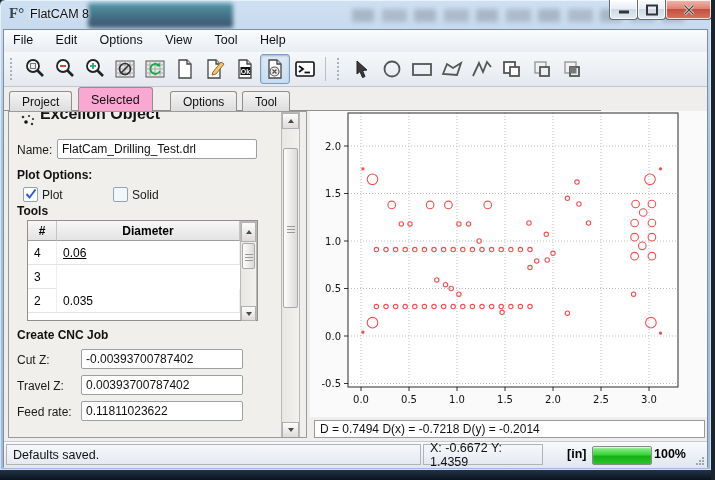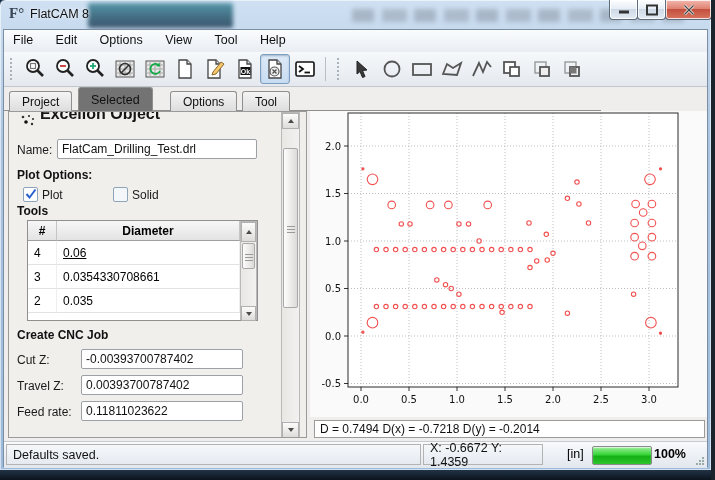--- a/index.html
+++ b/index.html
@@ -34,21 +34,21 @@
   .tb-sep{width:1px;height:24px;background:#b9bfc7;margin:0 5px;}
   .tb-btn{width:28px;height:28px;display:flex;align-items:center;justify-content:center;border:1px solid transparent;border-radius:3px;}
   .tb-btn.pressed{border:1px solid #7d9ebf;background:linear-gradient(#dcE9f7,#c8ddf2);box-shadow:inset 0 1px 2px rgba(60,90,120,.35);}
   .tb-btn svg{display:block;}
   
   #tabbar{position:absolute;left:0;top:56px;width:597px;height:25px;}
   #tabbar .tabline{position:absolute;left:0;bottom:0;width:100%;height:1px;background:#8f8f8f;}
   .tab{position:absolute;bottom:0;height:20px;padding:0 12px;font-size:12px;color:#111;
     background:linear-gradient(#f4f4f4,#dddddd);border:1px solid #8f8f8f;border-bottom:none;
     border-radius:3px 3px 0 0;display:flex;align-items:center;box-sizing:border-box;}
-  .tab.active{height:24px;background:#737373;z-index:3;font-size:12.5px;}
+  .tab.active{height:24px;background:#f9a8d4;z-index:3;font-size:12.5px;}
   
   #panel{position:absolute;left:4px;top:81px;width:299px;height:327px;background:#f1efec;
     border:1px solid #9a9a9a;box-sizing:border-box;overflow:hidden;}
   .clip-title{position:absolute;left:31px;top:0px;width:220px;height:15px;overflow:hidden;}
   .clip-title span{display:block;margin-top:-7px;font-size:16px;font-weight:bold;color:#151515;}
   .lbl{position:absolute;font-size:12px;color:#1a1a1a;}
   .blbl{position:absolute;font-size:12px;font-weight:bold;color:#111;}
   .tinput{position:absolute;height:18px;border:1px solid #9aa0a6;border-radius:2px;background:#fff;
     font:12px "Liberation Sans",sans-serif;color:#111;padding:0 4px;box-sizing:content-box;}
   .cb{position:absolute;width:13px;height:13px;background:#fff;border:1px solid #8ea4b8;border-radius:2px;}
@@ -312,21 +312,20 @@
       <span class="lbl" style="left:123px;top:76px;">Solid</span>
 
       <span class="blbl" style="left:8px;top:92px;">Tools</span>
 
       <div id="tools-table">
         <div class="th" style="left:0;width:29px;">#</div>
         <div class="th" style="left:29px;width:183px;">Diameter</div>
         <div class="td" style="left:0;top:20px;width:29px;">4</div>
         <div class="td" style="left:29px;top:20px;width:183px;text-decoration:underline;">0.06</div>
         <div class="td" style="left:0;top:44px;width:29px;">3</div>
-        <div class="td" style="left:29px;top:44px;width:183px;">0.0354330708661</div>
         <div class="td" style="left:0;top:68px;width:29px;">2</div>
         <div class="td" style="left:29px;top:68px;width:183px;">0.035</div>
 
         <div class="sb-track" style="left:212px;top:0;width:17px;height:99px;">
           <div class="sb-btn" style="top:0;height:20px;">
               <div class="arrow up"></div>
             </div>
           <div class="sb-thumb" style="top:21px;width:13px;height:26px;">
               <div class="sb-grip" style="top:10px;"></div>
             </div>
@@ -483,21 +482,21 @@
           <circle cx="350.5" cy="222.2" r="1.1" stroke="#f25050" stroke-width="1.1" fill="#f25050"></circle>
           <rect x="38" y="2" width="330" height="274" fill="none" stroke="#2b2b2b"></rect>
         </svg>
     </div>
 
     <div id="d-box">D = 0.7494  D(x) = -0.7218  D(y) = -0.2014</div>
 
     <div id="statusbar">
       <div class="s-box" style="left:2px;width:415px;">Defaults saved.</div>
       <div class="s-box" style="left:419px;width:120px;">X: -0.6672   Y: 1.4359</div>
-      <span class="abs" style="left:563px;top:5px;font-size:12.5px;font-weight:normal;">[in]</span>
+      <span class="abs" style="left:563px;top:5px;font-size:12.5px;font-weight:bold;">[in]</span>
       <div id="progress"></div>
       <span class="abs" style="left:650px;top:5px;font-size:12.5px;font-weight:bold;">100%</span>
       <div id="resize-grip"></div>
     </div>
   </div>
 </div>
 
 <div id="taskbar-strip"></div>
 <div id="right-dark"></div>
 

